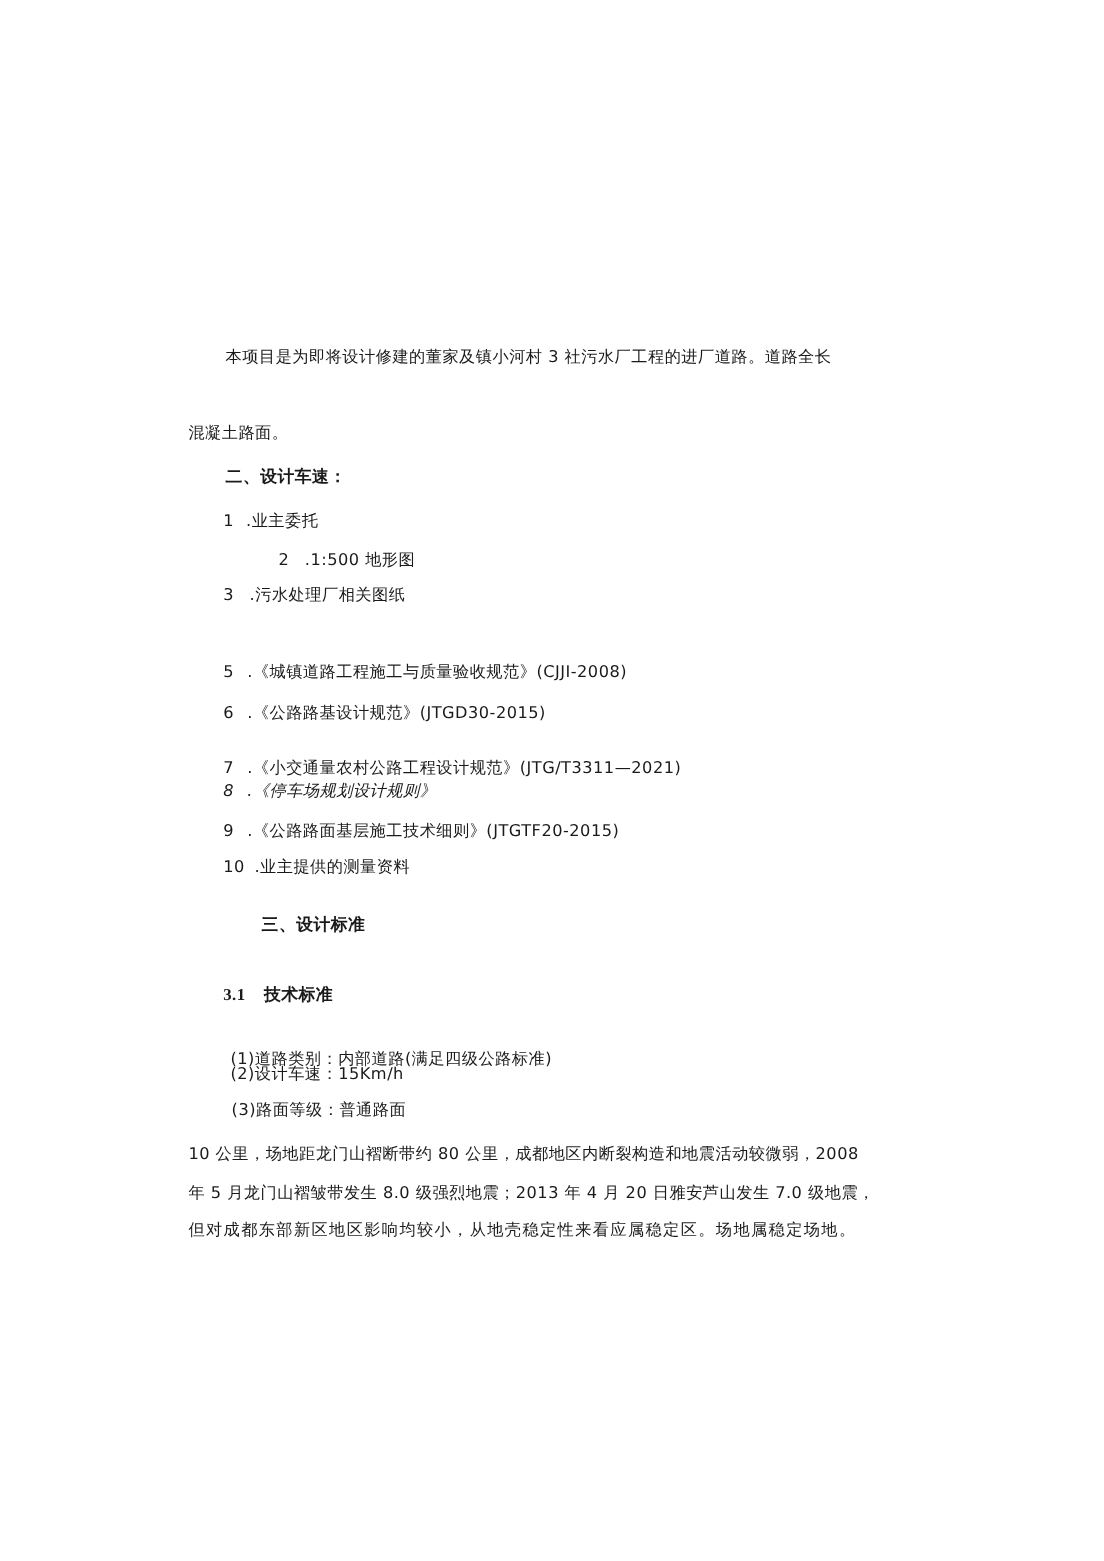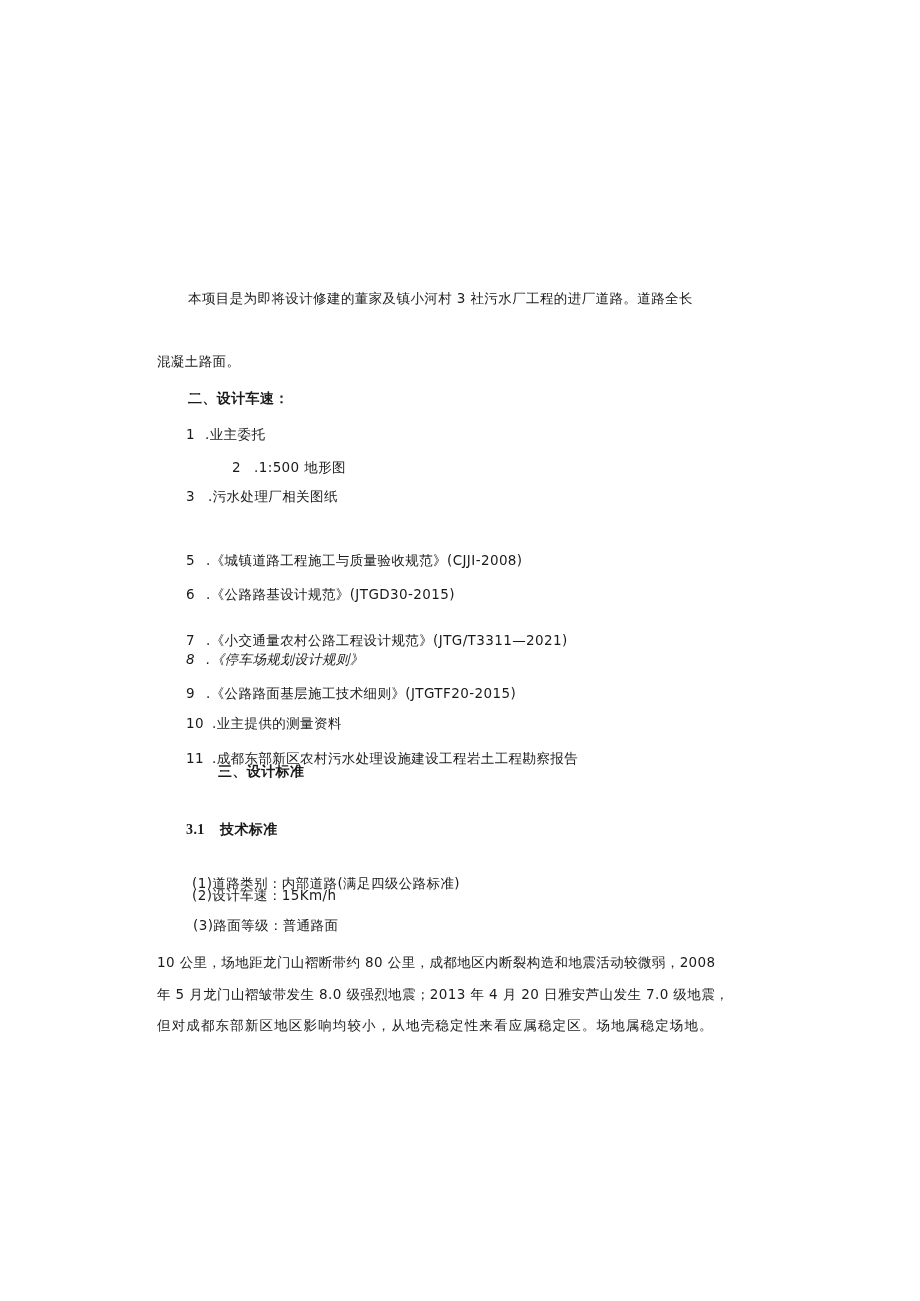--- a/index.html
+++ b/index.html
@@ -48,23 +48,20 @@
   </div>
   <div class="line item" style="top:650px;font-style:italic;">
     <span class="num" style="width:20px;">8</span><span class="txt">.《停车场规划设计规则》</span>
   </div>
   <div class="line item" style="top:684px;">
     <span class="num" style="width:20px;">9</span><span class="txt">.《公路路面基层施工技术细则》(JTGTF20-2015)</span>
   </div>
   <div class="line item" style="top:714px;">
     <span class="num" style="width:26px;">10</span><span class="txt">.业主提供的测量资料</span>
   </div>
-  <div class="line item" style="top:749px;">
-    <span class="num" style="width:26px;">11</span><span class="txt">.成都东部新区农村污水处理设施建设工程岩土工程勘察报告</span>
-  </div>
 
   <div class="line h2" style="top:762px;margin-left:30px;">三、设计标准</div>
 
   <div class="line h3" style="top:820px;">
     <span class="num">3.1</span><span>技术标准</span>
   </div>
 
   <div class="line sub" style="top:874px; left:192px;">(1)道路类别：内部道路(满足四级公路标准)</div>
   <div class="line sub" style="top:886px; left:192px;">(2)设计车速：15Km/h</div>
   <div class="line sub" style="top:916px; left:193px;">(3)路面等级：普通路面</div>

